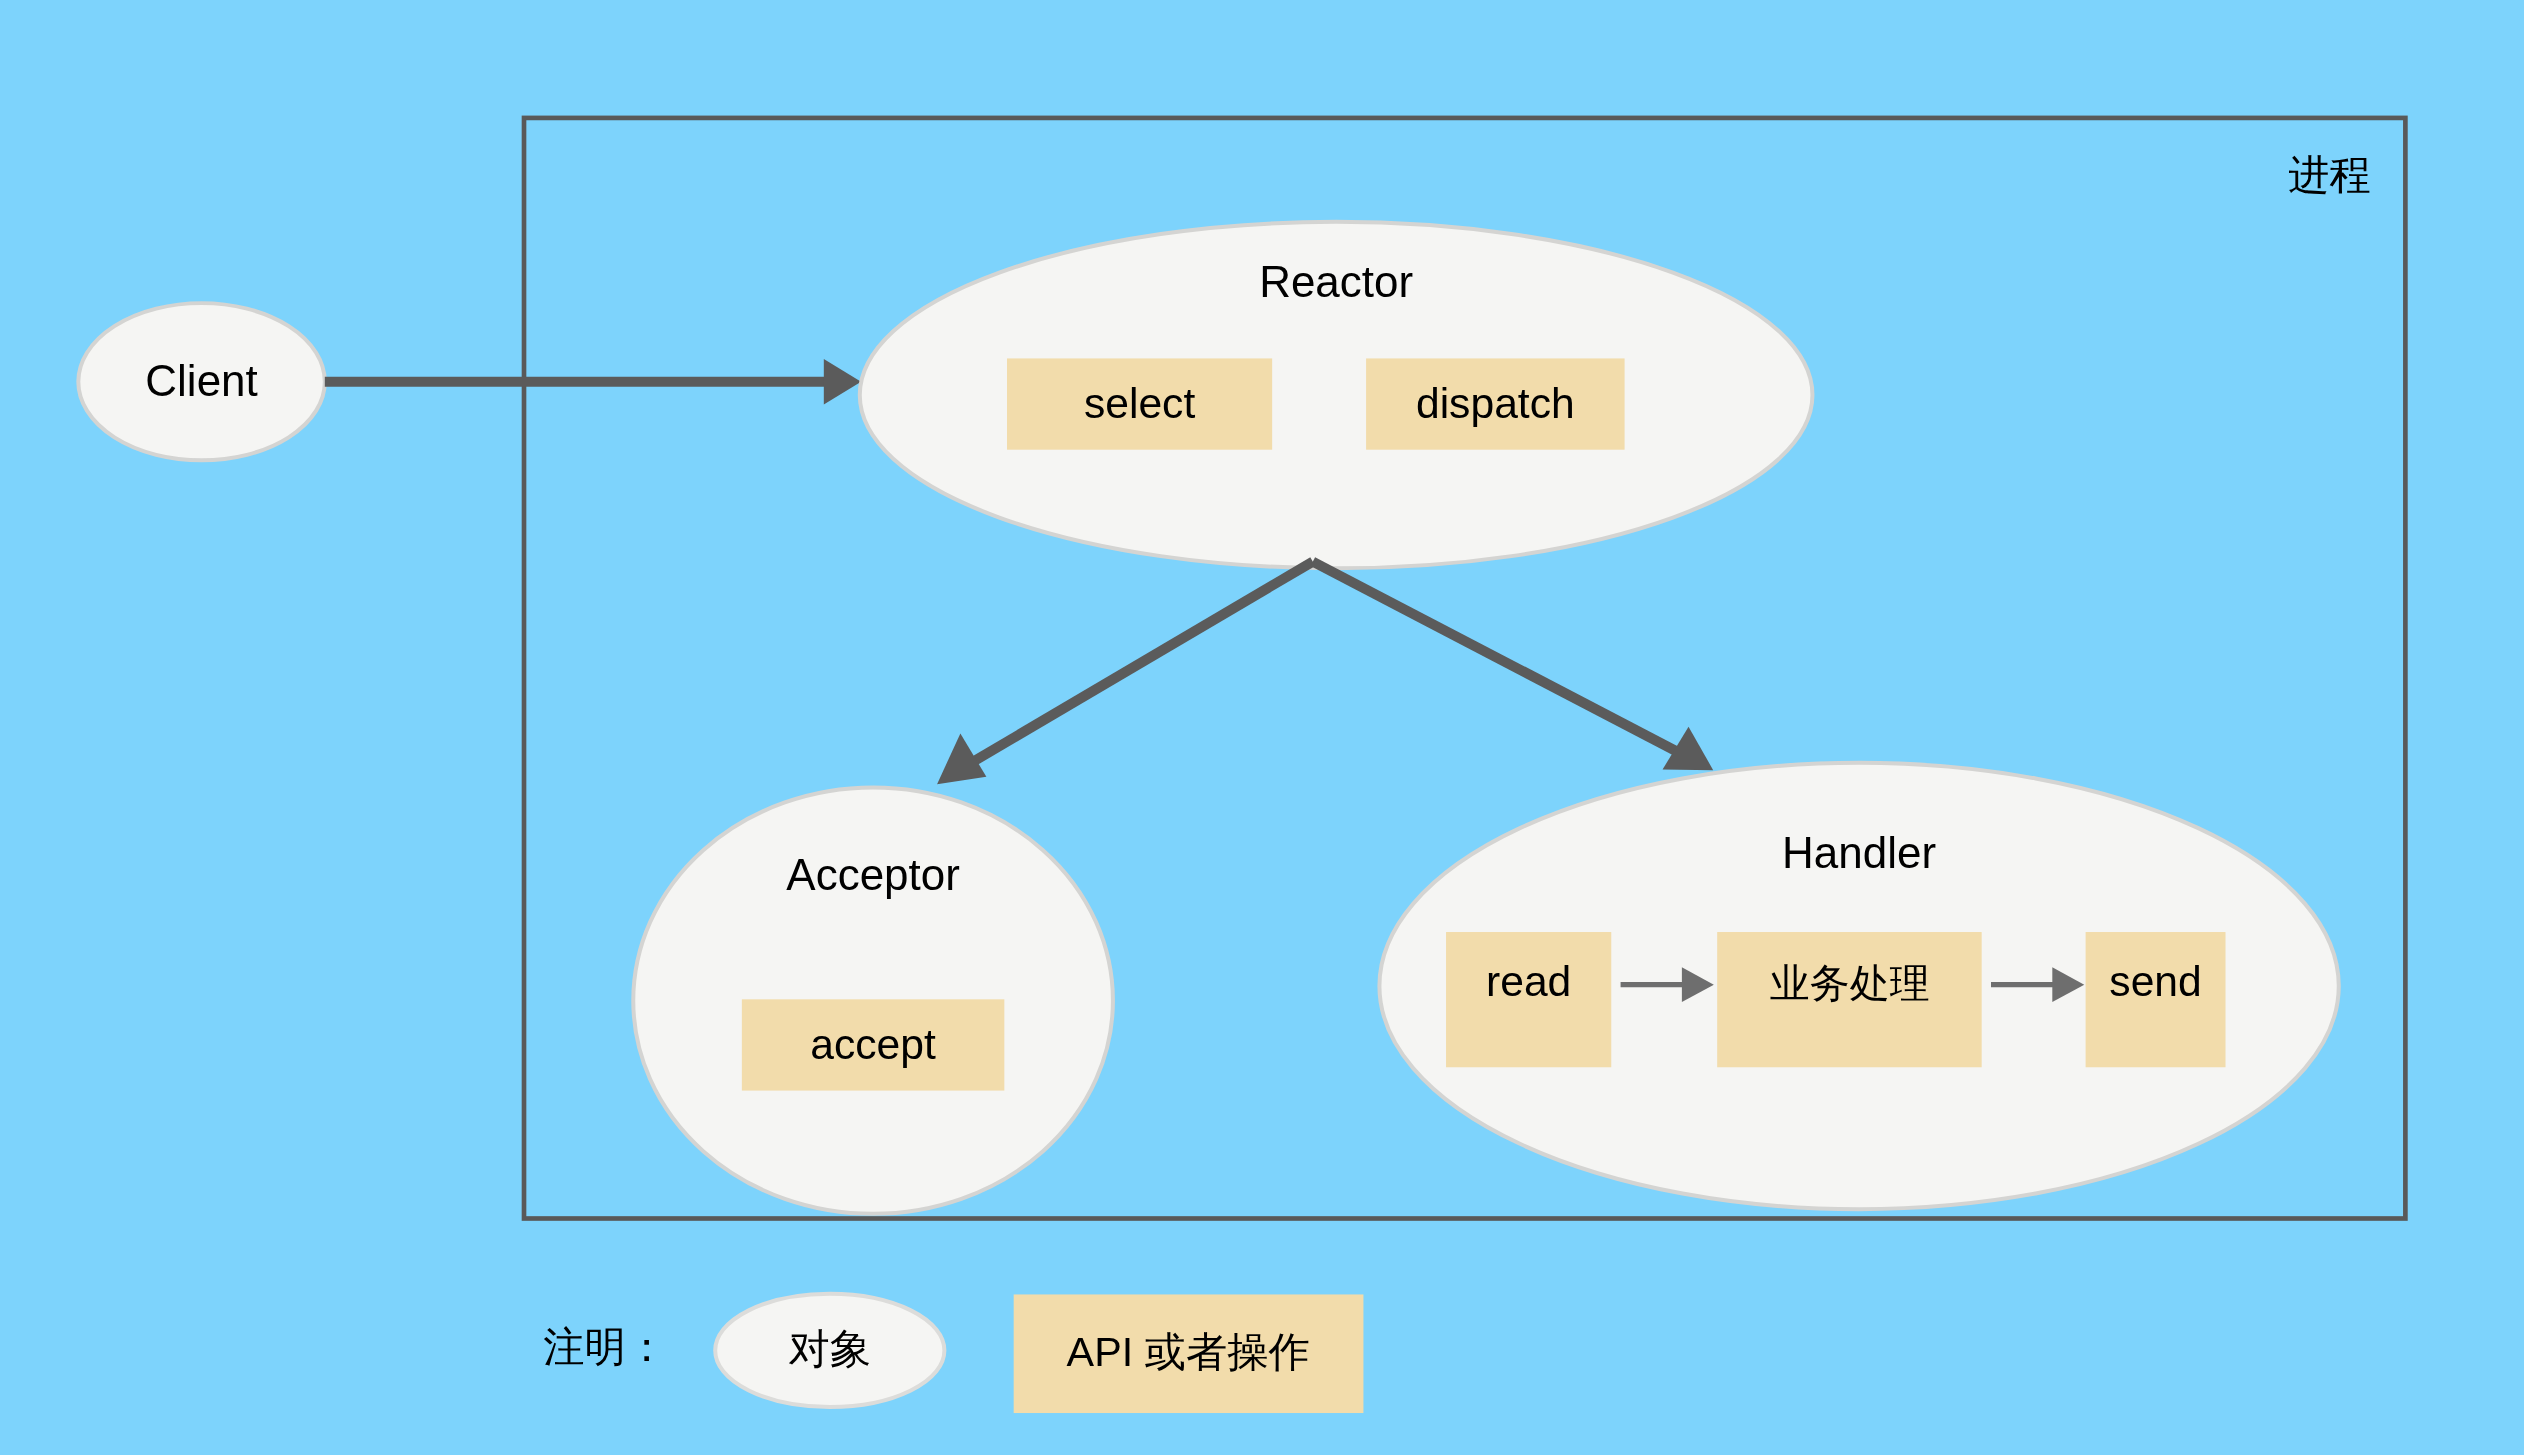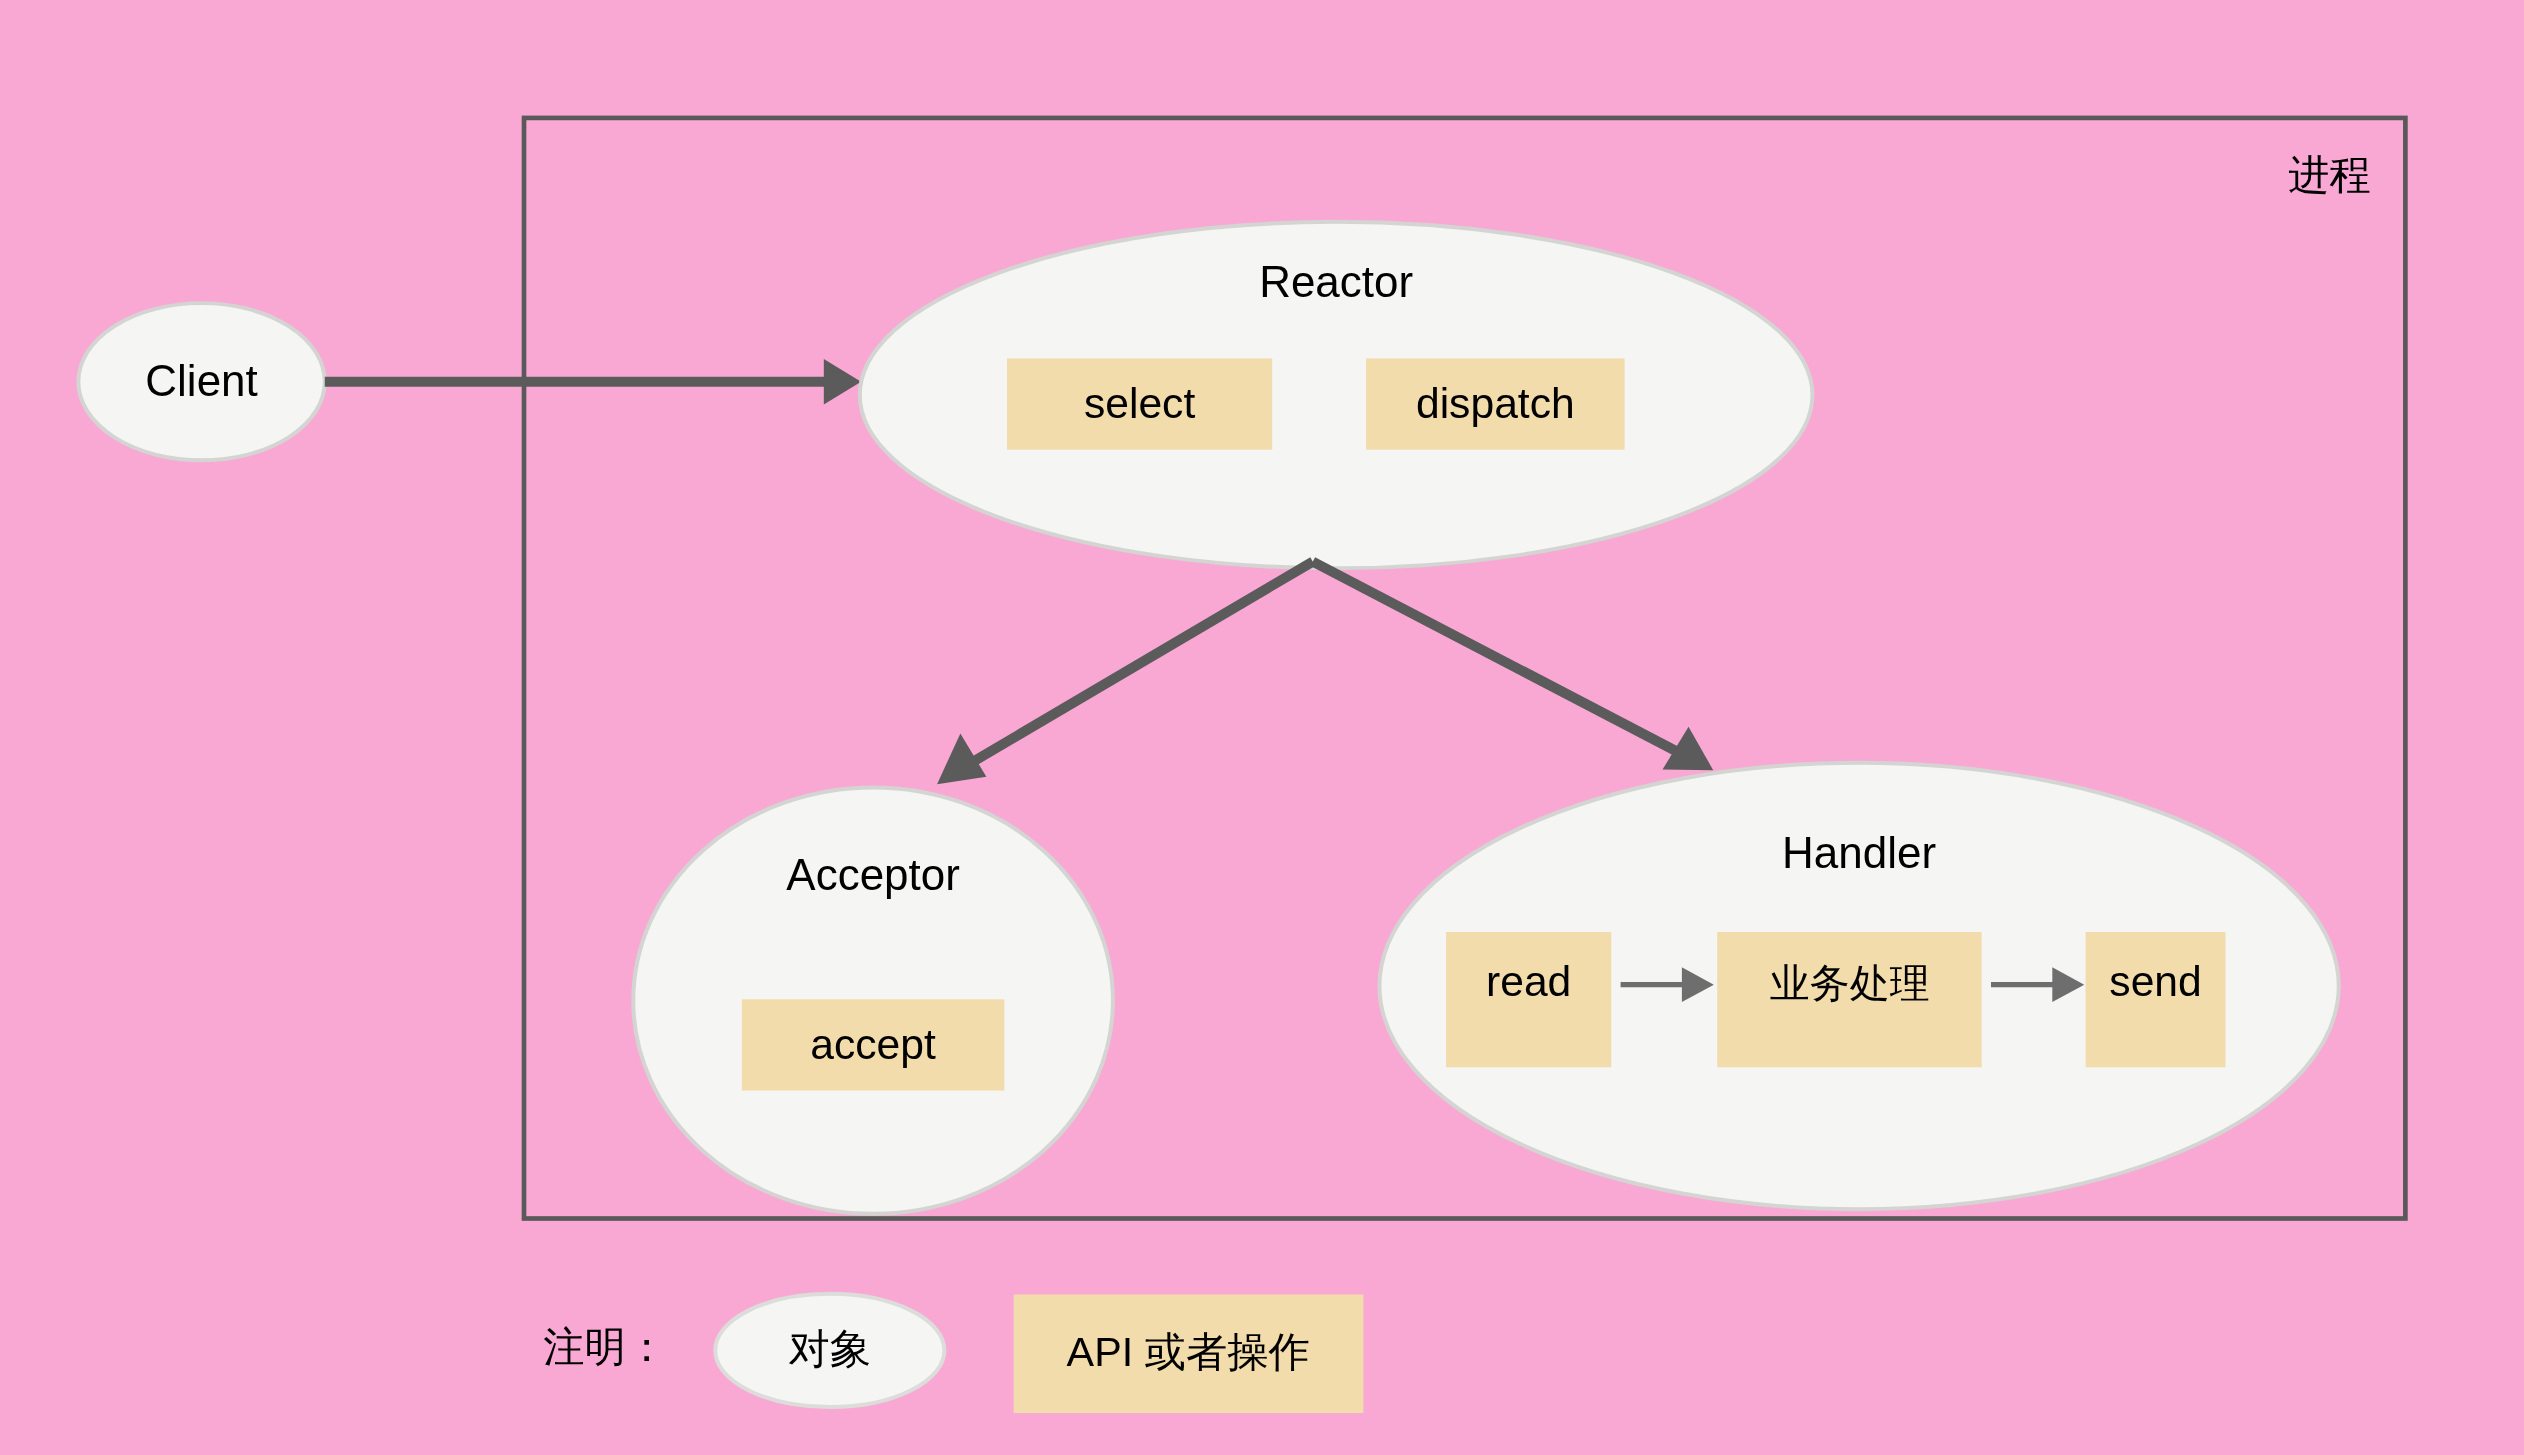--- a/index.html
+++ b/index.html
@@ -7,21 +7,21 @@
     padding: 0;
     background: #ffffff;
   }
   body {
     font-family: "Liberation Sans", "DejaVu Sans", sans-serif;
   }
   #stage {
     position: relative;
     width: 2525px;
     height: 1455px;
-    background: #f9a8d4;
+    background: #7dd3fc;
     overflow: hidden;
   }
   svg.diagram {
     position: absolute;
     left: 0;
     top: 0;
     width: 2525px;
     height: 1455px;
     display: block;
   }

